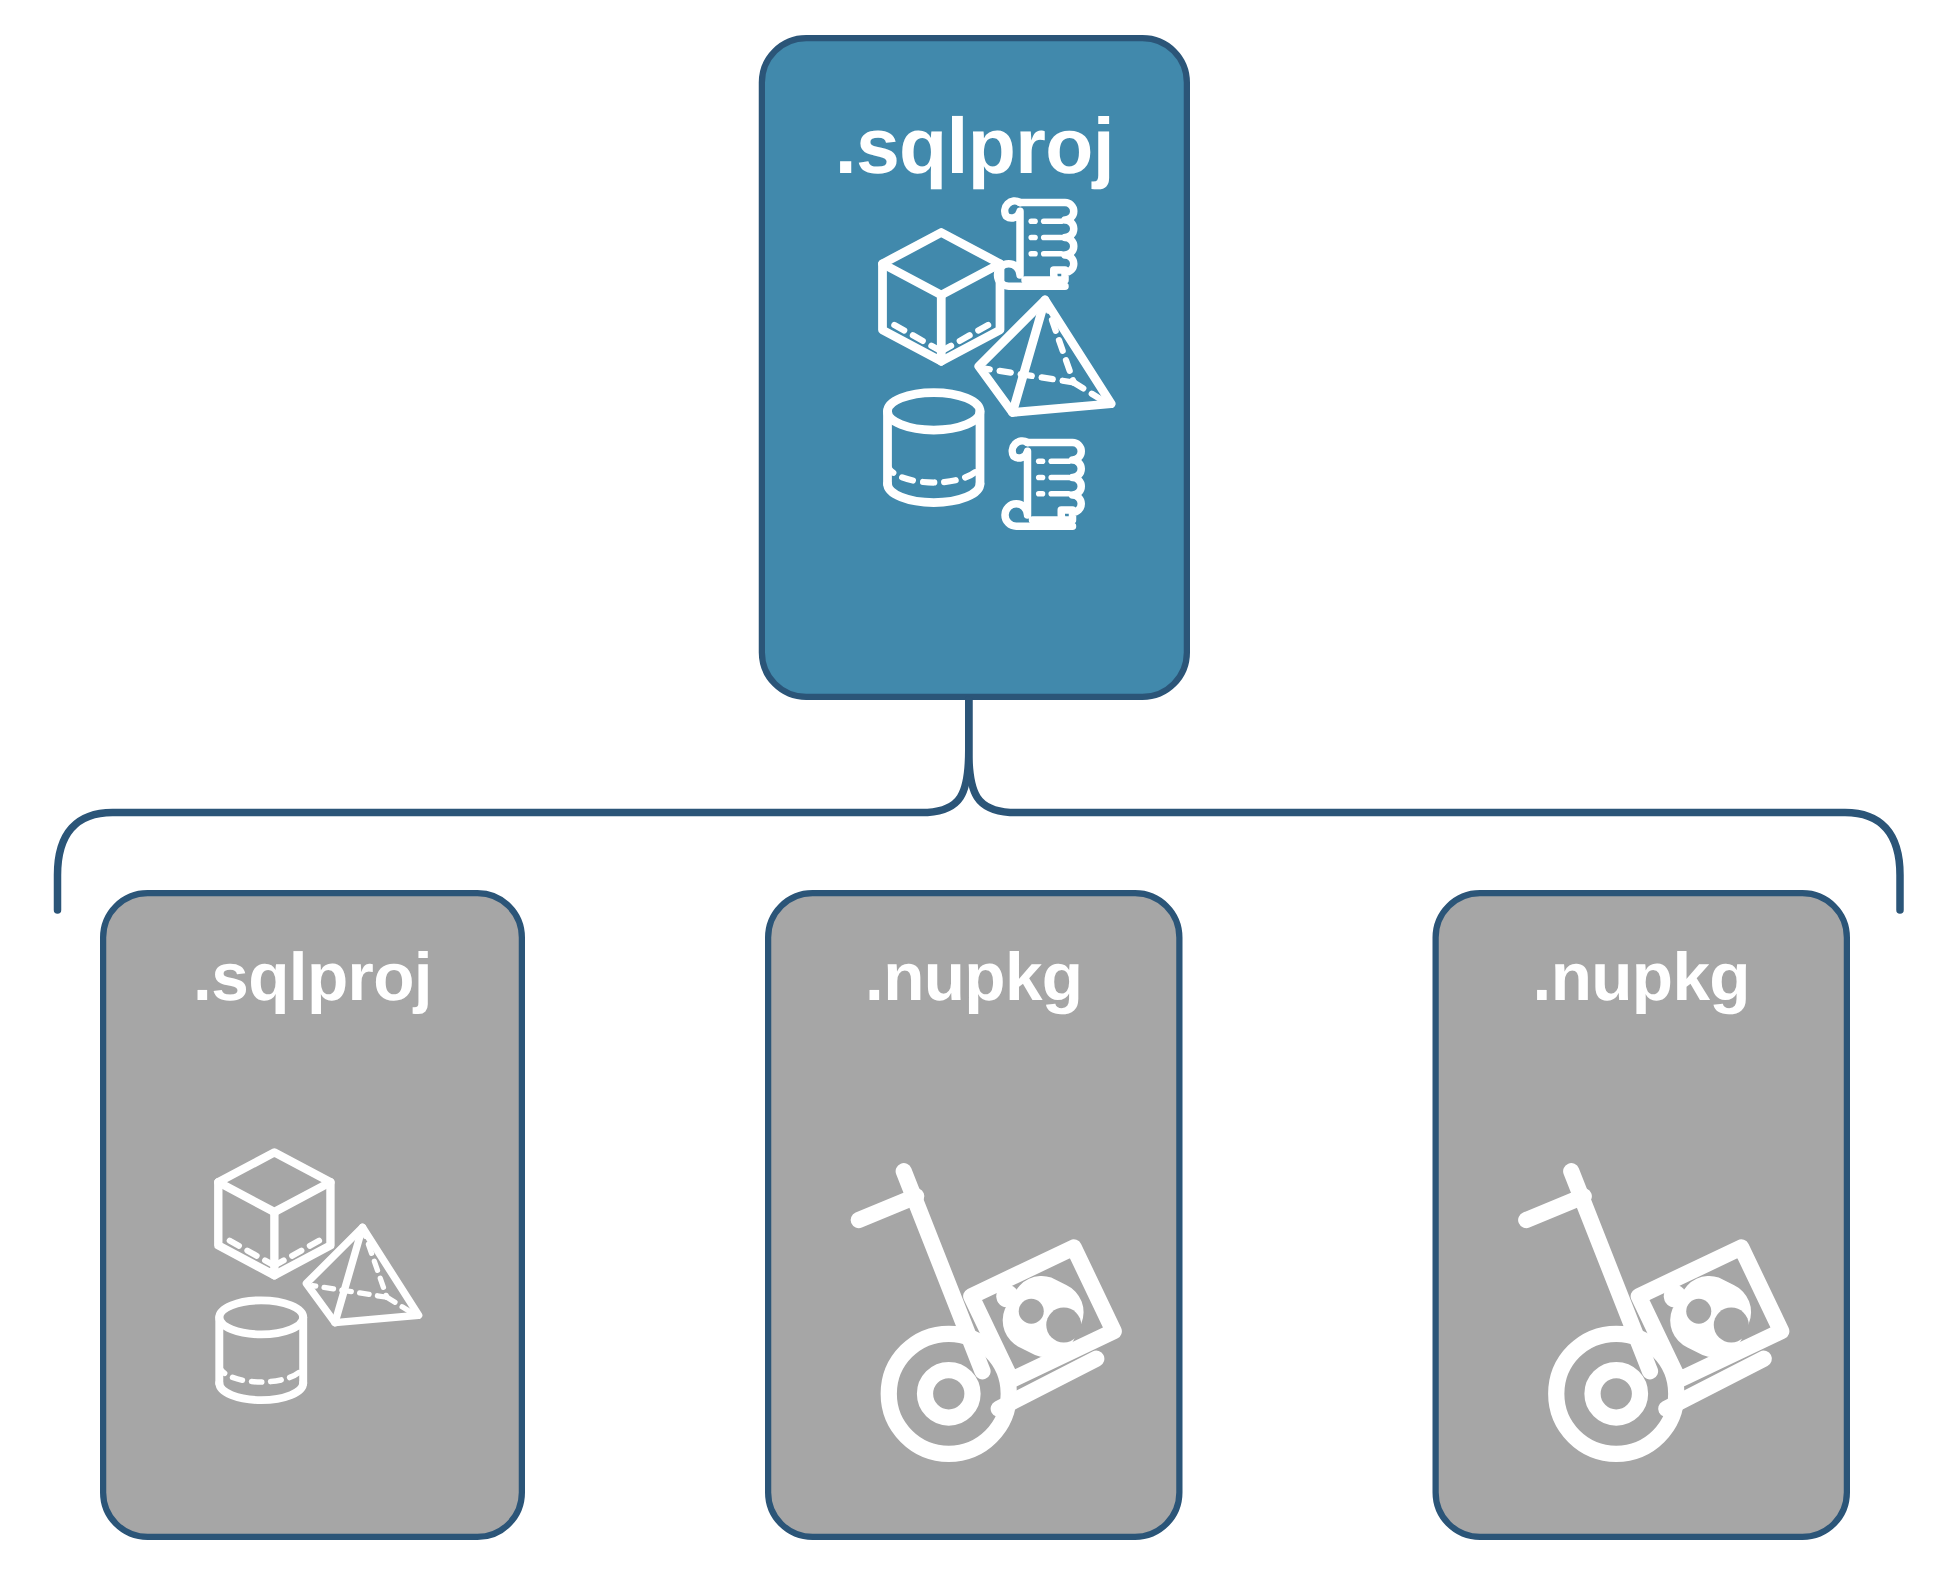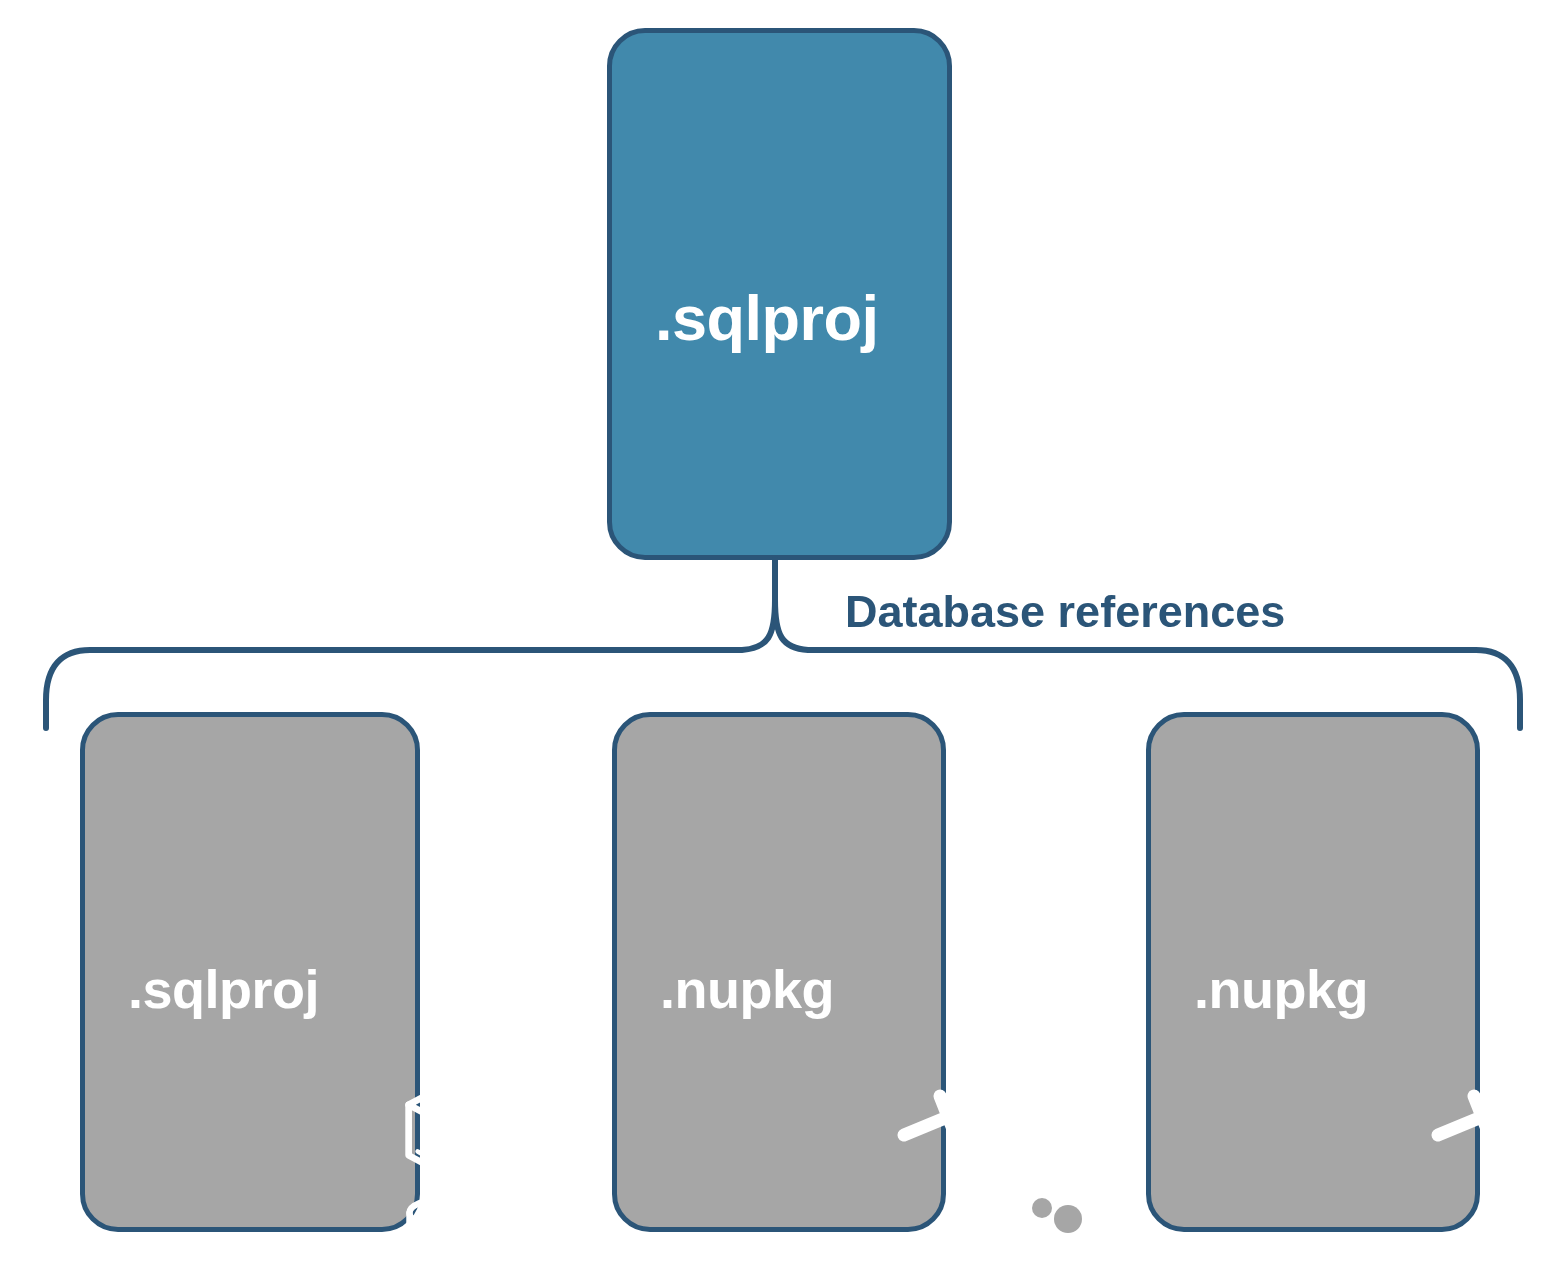--- a/index.html
+++ b/index.html
@@ -18,22 +18,22 @@
     overflow: hidden;
   }
 
   
   .card {
     position: absolute;
     box-sizing: border-box;
     border: 5px solid #2b5578;
     border-radius: 38px;
     display: flex;
+    flex-direction: column;
     align-items: center;
-    padding-left: 43px;
   }
   .card.top-card {
     background: #4189ac;
   }
   .card.ref-card {
     background: #a6a6a6;
   }
   .card-title {
     color: #ffffff;
     font-weight: bold;
@@ -163,21 +163,20 @@
              L 90 650
              C 62 650 46 666 46 700
              L 46 728" fill="none" stroke="#2b5578" stroke-width="6" stroke-linecap="round"></path>
     <path d="M 775 560
              L 775 600
              C 775 636 782 648 808 650
              L 1476 650
              C 1504 650 1520 666 1520 700
              L 1520 728" fill="none" stroke="#2b5578" stroke-width="6" stroke-linecap="round"></path>
   </svg>
-  <div id="brace-label">Database references</div>
 
   <div class="card ref-card" style="left:80px; top:712px; width:340px; height:520px;">
     <div class="card-title">.sqlproj</div>
     <div class="card-icons">
 
       <svg width="105" height="110" viewBox="0 0 110 115" style="left:82px; top:104px;">
         <g fill="none" stroke="#ffffff" stroke-width="7" stroke-linejoin="round" stroke-linecap="round">
           <path d="M8 30 L55 5 L102 30 L55 55 Z"></path>
           <path d="M8 30 L8 83 L55 108 L55 55"></path>
           <path d="M102 30 L102 83 L55 108"></path>

